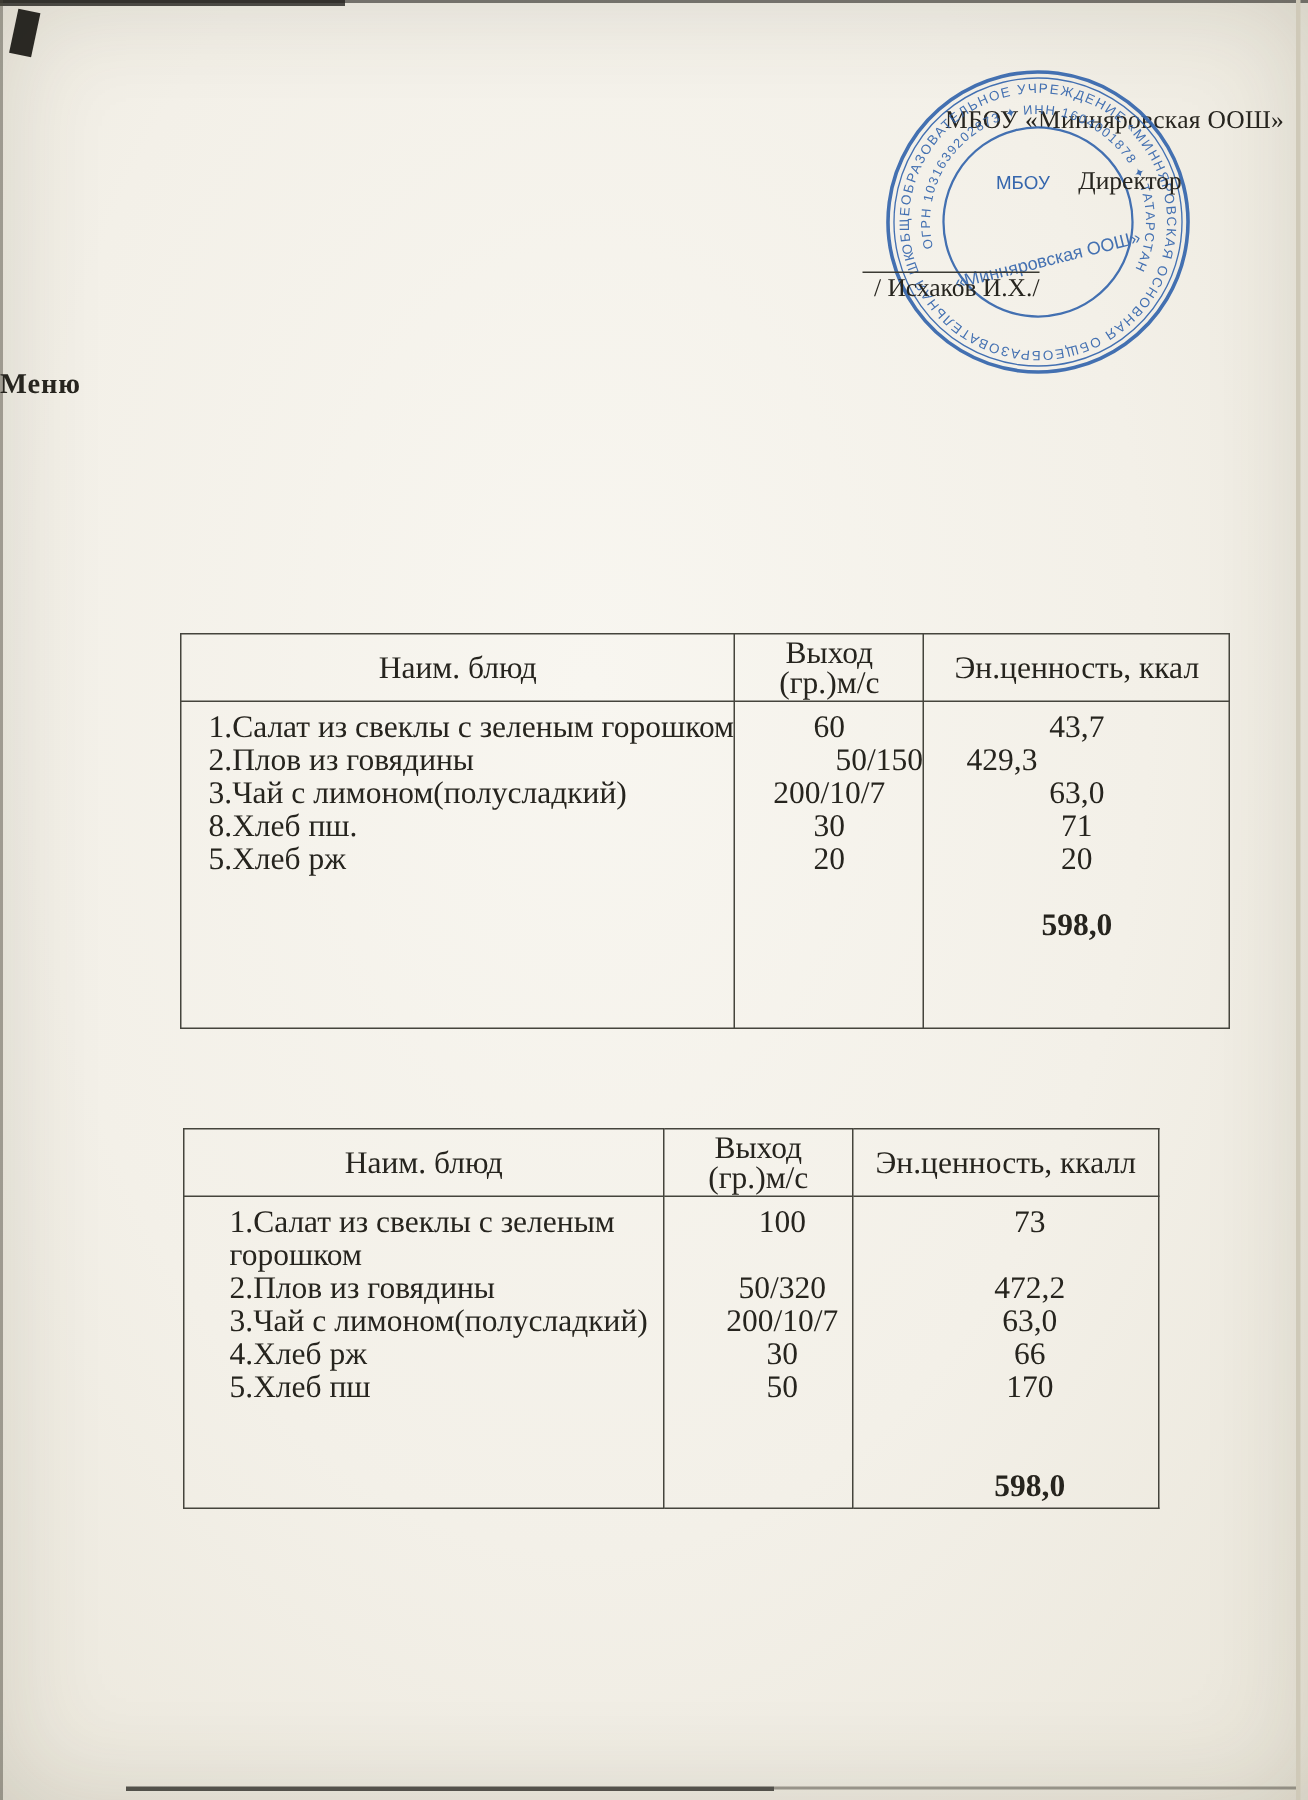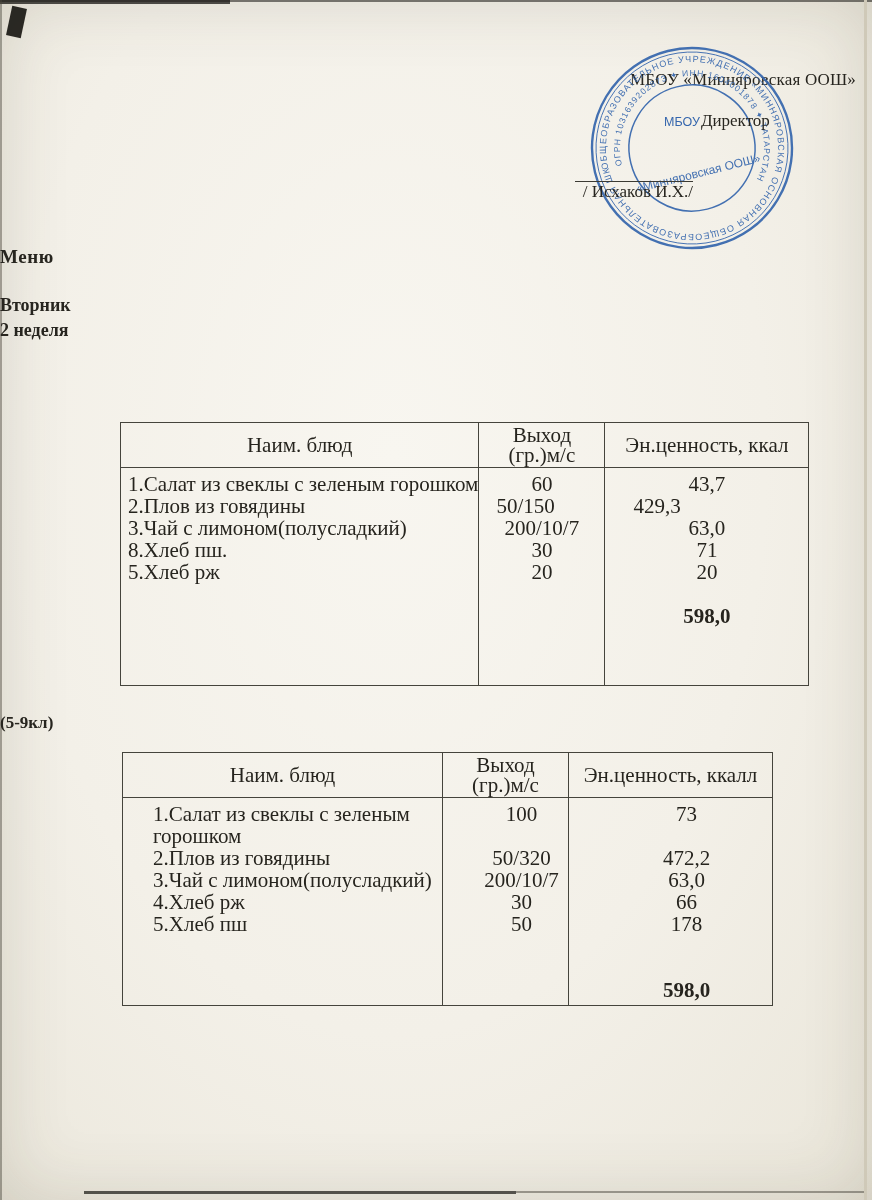--- a/index.html
+++ b/index.html
@@ -15,21 +15,21 @@
   .edge-top{top:0;left:0;width:100%;height:2px;background:#35342f;opacity:.65;}
   .edge-top-blob{top:0;left:0;width:230px;height:4px;background:#23221e;opacity:.8;}
   .corner-mark{top:7px;left:9px;width:15px;height:30px;background:#15140f;transform:rotate(12deg);opacity:.9;}
   .edge-left{top:0;left:0;width:2px;height:100%;background:#4a463c;opacity:.45;}
   .edge-right{top:0;right:5px;width:3px;height:100%;background:#cfc9b8;}
   .edge-bottom{bottom:6px;left:84px;width:432px;height:3px;background:#2e2d28;opacity:.8;}
   .edge-bottom2{bottom:7px;left:516px;width:348px;height:2px;background:#57534a;opacity:.55;}
   
   .school-name{top:70px;right:16px;font-size:17px;letter-spacing:.2px;}
   .stamp-wrap{top:44px;left:588px;width:208px;height:208px;transform:rotate(-14deg);opacity:.92;}
-  .director-row{top:111px;left:664px;display:flex;align-items:baseline;gap:1px;font-size:17px;}
+  .director-row{top:111px;left:664px;display:flex;align-items:baseline;gap:19px;font-size:17px;}
   .stamp-abbr{color:#3566ad;font-size:12.5px;font-family:"Liberation Sans",sans-serif;}
   .sig-row{top:162px;left:575px;display:flex;align-items:flex-end;flex-direction:column;}
   .sig-line{display:inline-block;width:118px;height:19px;border-bottom:1.5px solid #3b3a33;}
   .sig-name{font-size:17px;margin-left:3px;}
   
   .menu-title{top:246px;font-size:19px;font-weight:bold;letter-spacing:.6px;}
   .menu-dayweek{top:293px;font-size:18px;font-weight:bold;line-height:25px;}
   .section-cap{font-size:17px;font-weight:bold;}
   .cap1{top:377px;}
   .cap2{top:713px;}
@@ -37,25 +37,25 @@
   .menu-table{position:absolute;border-collapse:collapse;font-size:21px;color:#26241e;background:transparent;}
   .t1{top:422px;left:120px;}
   .t2{top:752px;left:122px;}
   .menu-table th,.menu-table td{border:1.6px solid #45443c;}
   .menu-table th{font-weight:normal;padding:2px 4px;line-height:20px;text-align:center;}
   .menu-table td{vertical-align:top;padding:5px 0 4px 0;}
   .t1 td{height:208px;}
   .t2 td{height:198px;padding-left:32px;}
   .ln{line-height:22px;height:22px;white-space:nowrap;}
   td.names{text-align:left;}
-  .t1 td.names{padding-left:7px;}
+  .t1 td.names{padding-left:18px;}
   .t2 td.names{padding-left:30px;}
   td.portions,td.kcal{text-align:center;}
   
-  .t1 td.portions .ln:nth-child(2){text-align:left;padding-left:17px;}
+  .t1 td.portions .ln:nth-child(2){text-align:right;padding-left:17px;}
   .t1 td.kcal .ln:nth-child(2){text-align:left;padding-left:28px;}
   .total{font-weight:bold;text-align:center;line-height:22px;}
   .t1 .total{margin-top:22px;}
   .t2 .total{margin-top:44px;}
 </style>
 </head>
 <body>
 
 <div class="paper">
 
@@ -92,24 +92,20 @@
     <span class="stamp-abbr">МБОУ</span>
     <span>Директор</span>
   </div>
 
   <div class="abs sig-row">
     <span class="sig-line"></span>
     <span class="sig-name">/ Исхаков И.Х./</span>
   </div>
 
   <div class="abs centered menu-title">Меню</div>
-  <div class="abs centered menu-dayweek">
-    <div>Вторник</div>
-    <div>2 неделя</div>
-  </div>
 
 
   <table class="menu-table t1">
     <colgroup>
         <col style="width:320px">
         <col style="width:126px">
         <col style="width:204px">
       </colgroup>
     <thead>
       <tr>
@@ -144,21 +140,20 @@
               <div class="ln">63,0</div>
               <div class="ln">71</div>
               <div class="ln">20</div>
             </div>
           <div class="total">598,0</div>
         </td>
       </tr>
     </tbody>
   </table>
 
-  <div class="abs centered section-cap cap2">(5-9кл)</div>
 
   <table class="menu-table t2">
     <colgroup>
         <col style="width:320px">
         <col style="width:126px">
         <col style="width:204px">
       </colgroup>
     <thead>
       <tr>
         <th>Наим. блюд</th>
@@ -187,21 +182,21 @@
             <div class="ln">30</div>
             <div class="ln">50</div>
           </td>
         <td class="kcal">
           <div>
               <div class="ln">73</div>
               <div class="ln">&nbsp;</div>
               <div class="ln">472,2</div>
               <div class="ln">63,0</div>
               <div class="ln">66</div>
-              <div class="ln">178</div>
+              <div class="ln">170</div>
             </div>
           <div class="total">598,0</div>
         </td>
       </tr>
     </tbody>
   </table>
 
 </div>
 
 </body></html>

